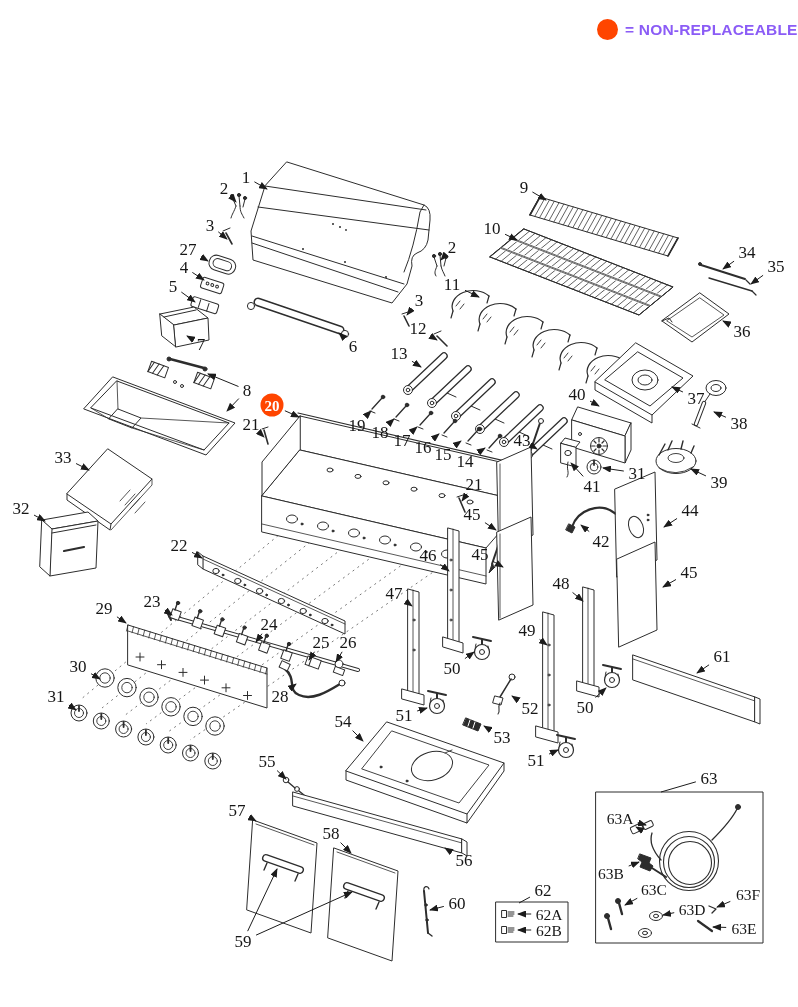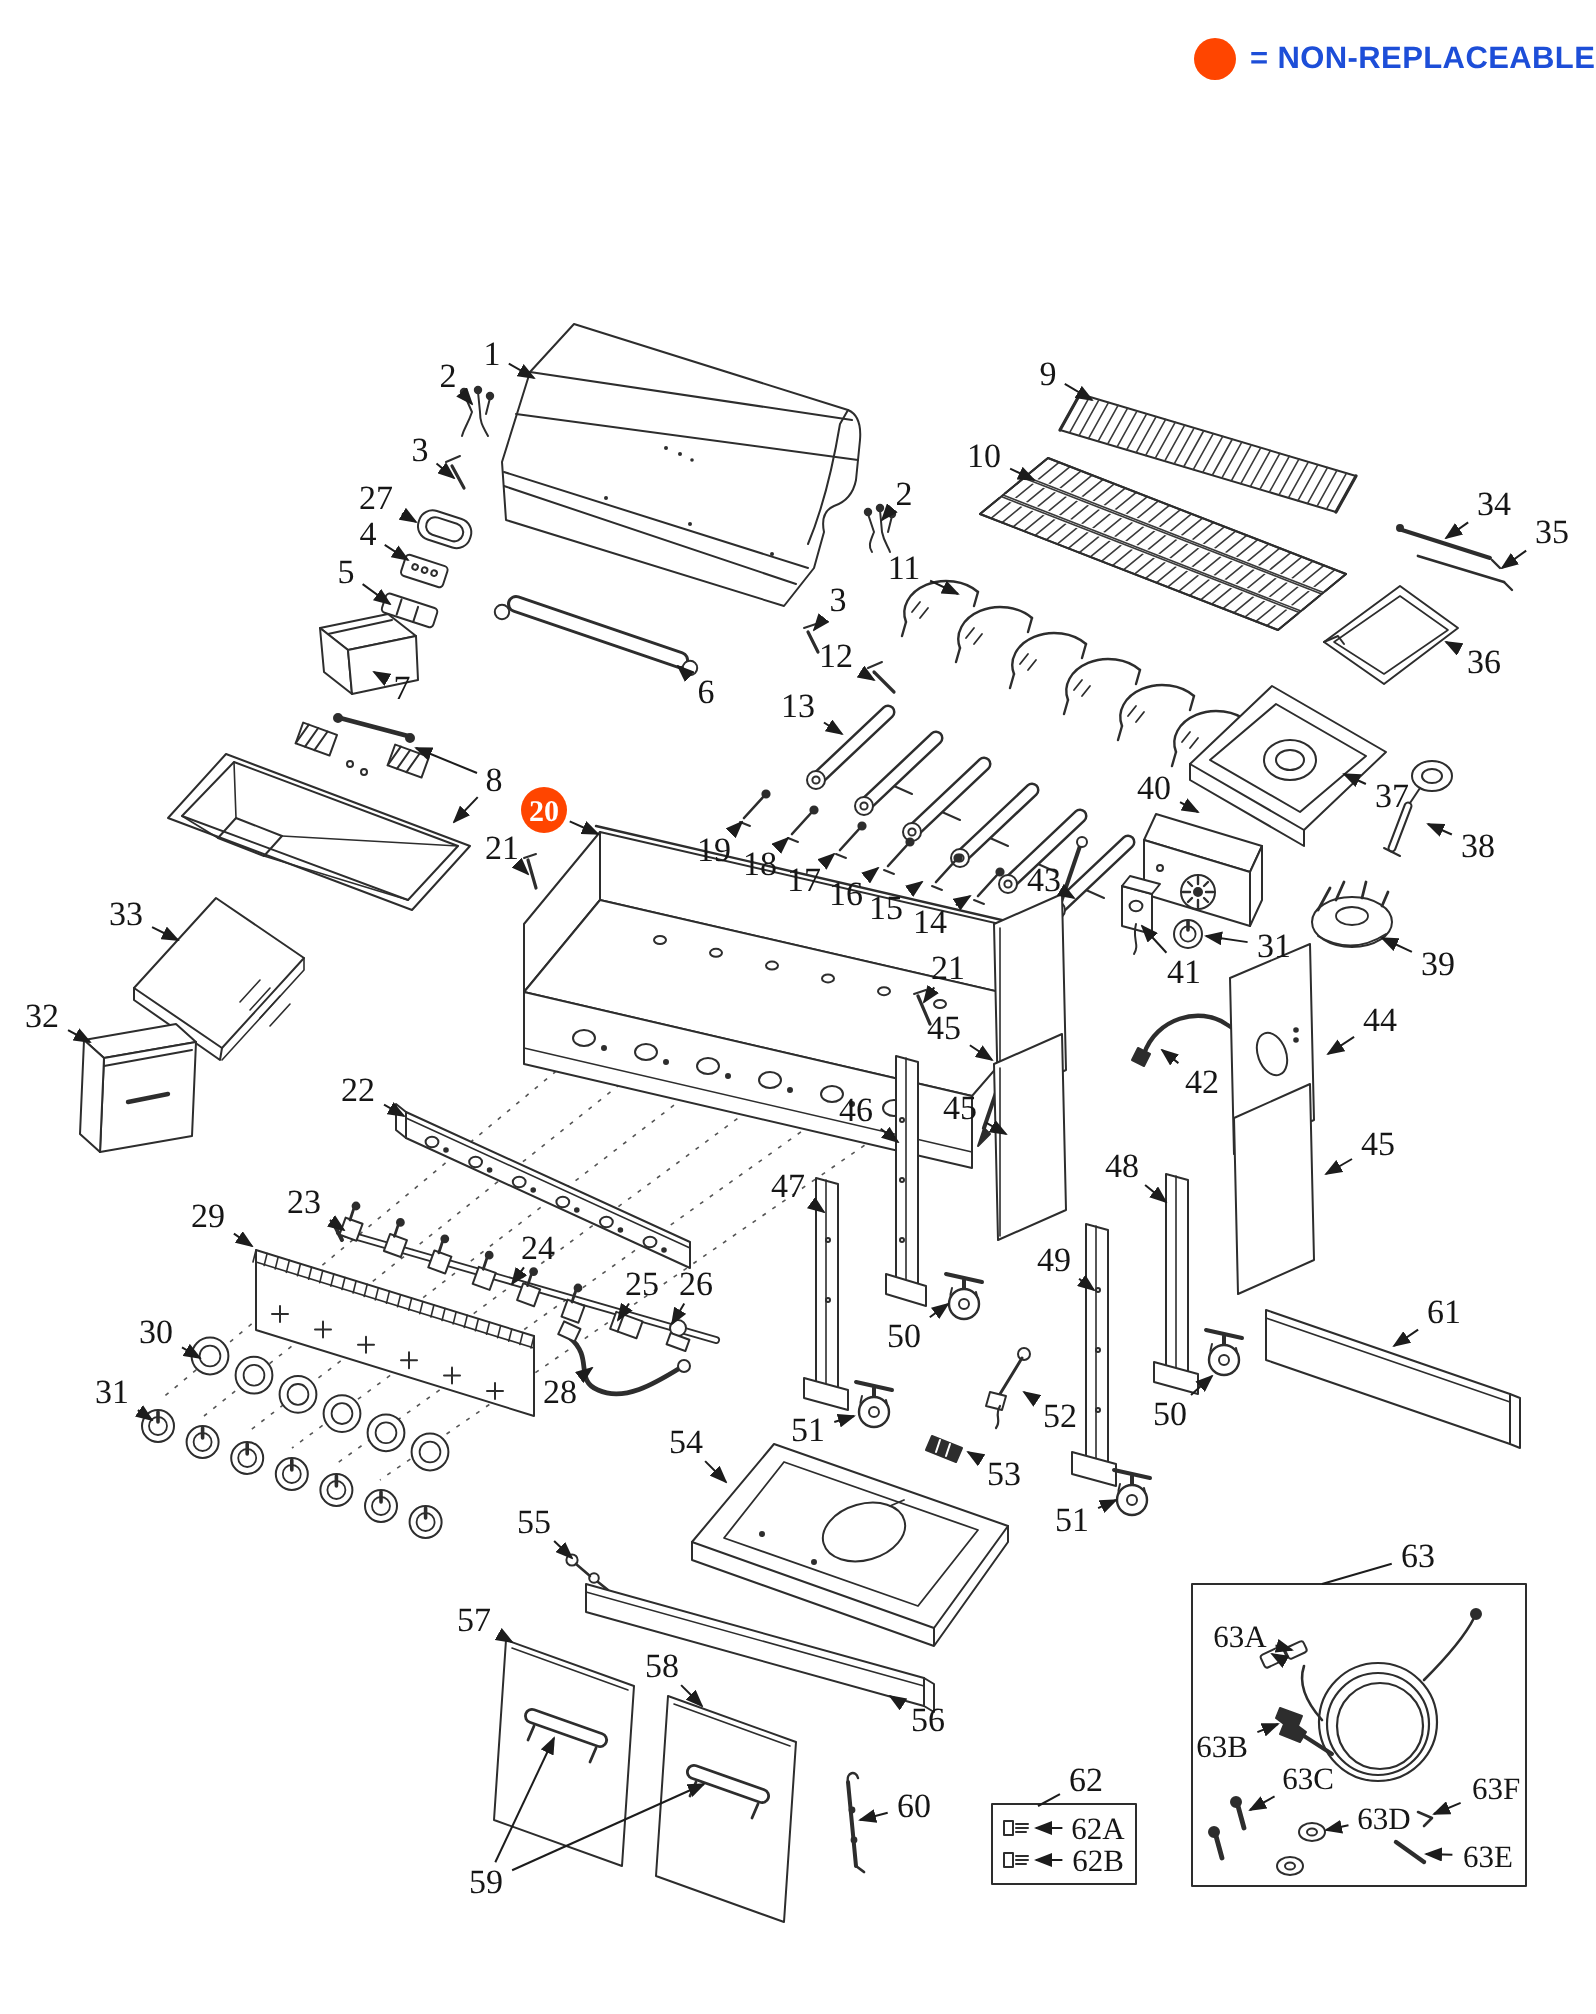--- a/index.html
+++ b/index.html
@@ -1059,17 +1059,17 @@
           <text x="549" y="935.5" text-anchor="middle" font-size="15.5" fill="#161616" font-weight="normal">62B</text>
         </g>
         <g>
           <line x1="284.8707173229304" y1="410.72031881019126" x2="299" y2="417" stroke="#1c1c1c" stroke-width="1" marker-end="url(#arr)"></line>
           <circle cx="272" cy="405" r="11.5" fill="#FF4500" stroke="none"></circle>
           <text x="272" y="410.5" text-anchor="middle" font-size="15" fill="#fff" font-weight="bold">20</text>
         </g>
       </g>
   </svg>
 
-  <div class="legend" style="color: #1d4ed8;">
+  <div class="legend" style="color: #8b5cf6;">
     <span class="dot" style="background: rgb(255, 69, 0);"></span>
     <span>= NON-REPLACEABLE</span>
   </div>
 </div>
 
 </body></html>

